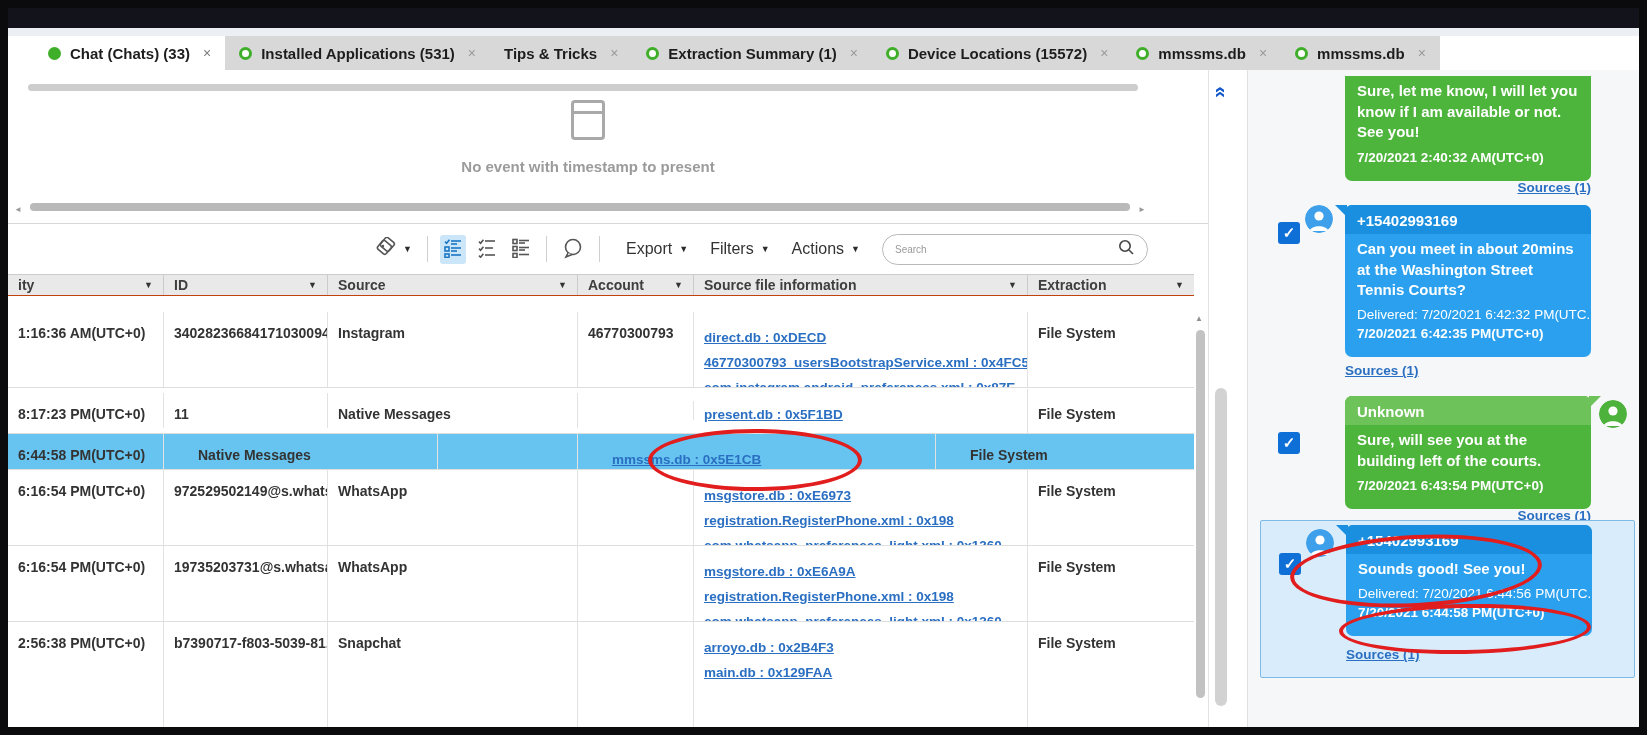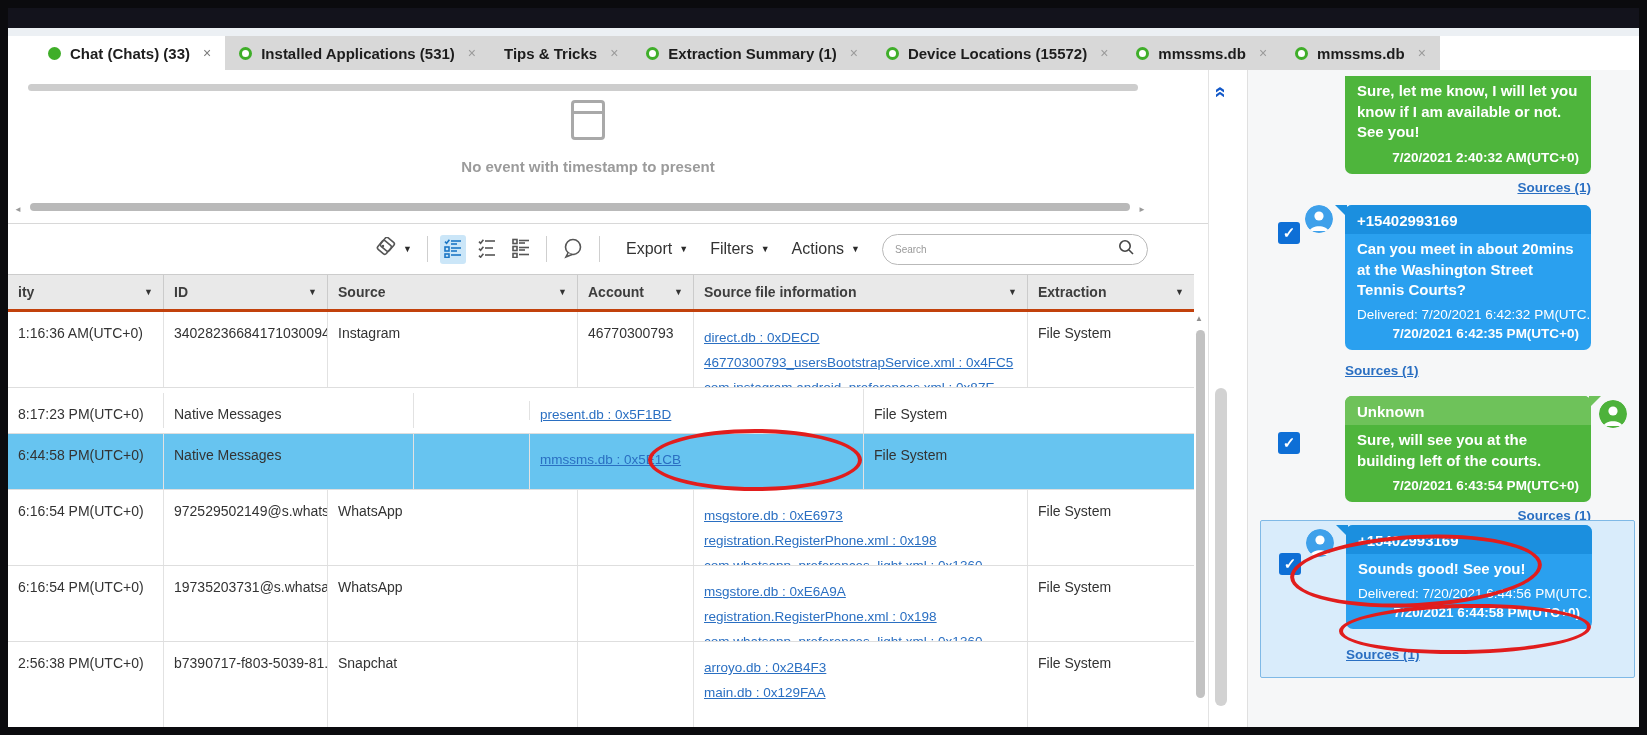--- a/index.html
+++ b/index.html
@@ -46,27 +46,27 @@
   .tb-sep { width:1px; height:26px; background:#cfcfcf; margin:0 4px; }
   .caret { font-size:9px; color:#2b2b2b; }
   .menu-btn { display:flex; align-items:center; gap:7px; background:none; border:none;
               font-family:inherit; font-size:16px; color:#333; cursor:pointer; }
   .search-pill { width:266px; height:31px; border:1px solid #b9b9b9; border-radius:16px; background:#fff;
                  display:flex; align-items:center; padding:0 12px; }
   .search-pill input { flex:1; border:none; outline:none; font-family:inherit; font-size:10px; color:#444; background:transparent; }
   .search-pill input::placeholder { color:#9a9a9a; }
 
   
-  .grid-header { position:absolute; left:0; top:204px; width:1186px; height:38px; background:#e9e9e9;
-                 border-top:1px solid #cccccc; border-bottom:3px solid #c2410c; display:flex; }
+  .grid-header { position:absolute; left:0; top:204px; width:1186px; height:22px; background:#e9e9e9;
+                 border-top:1px solid #cccccc; border-bottom:1px solid #c2410c; display:flex; }
   .gh-cell { display:flex; align-items:center; justify-content:space-between; padding:0 10px;
              font-size:14px; font-weight:700; color:#3e3e3e; border-right:1px solid #cbcbcb; }
   .gh-cell .caret { font-size:9px; color:#333; }
   .grid-body { position:absolute; left:0; top:242px; width:1186px; height:415px; overflow:hidden; background:#fff; }
-  .grid-row { display:flex; border-bottom:1px solid #dedede; background:#fff; }
+  .grid-row { display:flex; border-bottom:1px solid #dedede; background:#fff;font-weight:bold; }
   .grid-row.selected { background:#67c4f0; }
   .gcell { padding:13px 10px 6px; font-size:14px; color:#333; border-right:1px solid #e2e2e2;
            overflow:hidden; white-space:nowrap; }
   .gcell a { color:#2a6fc2; text-decoration:underline; font-size:13.5px; display:block; line-height:25px; }
   .c0{width:156px;} .c1{width:164px;} .c2{width:250px;} .c3{width:116px;} .c4{width:334px;} .c5{width:166px; border-right:none;}
 
   
   .vscroll { position:absolute; left:1186px; top:244px; width:13px; height:413px; }
   .vscroll .arr { position:absolute; top:0; left:1px; font-size:9px; color:#8f8f8f; }
   .vscroll .thumb { position:absolute; left:2px; top:16px; width:9px; height:368px; border-radius:5px; background:#c2c2c2; }
@@ -80,21 +80,21 @@
   .splitter { position:absolute; left:1226px; top:62px; width:14px; height:657px; background:#fff; border-right:1px solid #e0e0e0; }
 
   
   .chat { position:absolute; left:1240px; top:62px; width:391px; height:657px; background:#f6f7f8; }
   .msg-group { position:absolute; left:0; width:391px; }
   .bubble { position:absolute; left:97px; width:246px; border-radius:7px; color:#fff; overflow:visible; }
   .bubble.noTop { border-radius:0 0 7px 7px; }
   .b-head { position:relative; padding:7px 12px 5px; font-size:15px; font-weight:700; border-radius:7px 7px 0 0; }
   .b-body { padding:5px 12px 3px; font-size:15px; font-weight:700; line-height:1.38; }
   .b-del  { padding:3px 12px 0; font-size:13.5px; font-weight:400; white-space:nowrap; overflow:hidden; }
-  .b-ts   { padding:4px 12px 9px; font-size:13.5px; font-weight:700; text-align:right; }
+  .b-ts   { padding:4px 12px 16px; font-size:13.5px; font-weight:700; text-align:left; }
   .blue  .b-head { background:#1b8fdf; } .blue  { background:#2aa0ef; }
   .green .b-head { background:#6ec25a; } .green { background:#4eb53c; }
   .tail { position:absolute; top:0; width:12px; height:12px; }
   .tail.left  { left:-10px; background:#1b8fdf; clip-path:polygon(0 0,100% 0,100% 100%); }
   .tail.right { right:-10px; background:#6ec25a; clip-path:polygon(0 0,100% 0,0 100%); }
   .sources { position:absolute; font-size:13.5px; font-weight:700; color:#2a6fc2; text-decoration:underline; cursor:pointer; }
   .sources.sl { left:97px; } .sources.sr { right:48px; }
   .chk { position:absolute; left:30px; width:22px; height:22px; background:#0e6fd6; border-radius:3px;
          color:#fff; font-size:15px; font-weight:700; text-align:center; line-height:22px; cursor:pointer; }
   .avatar { position:absolute; width:28px; height:28px; border-radius:50%; overflow:hidden; }
@@ -289,28 +289,29 @@
             <div class="gcell c3">46770300793</div>
             <div class="gcell c4">
               <a href="#">direct.db : 0xDECD</a>
               <a href="#">46770300793_usersBootstrapService.xml : 0x4FC5</a>
               <a href="#">com.instagram.android_preferences.xml : 0x87E</a>
             </div>
             <div class="gcell c5">File System</div>
           </div>
           <div class="grid-row" style="height: 46px; align-items: center;">
             <div class="gcell c0">8:17:23 PM(UTC+0)</div>
+            <div class="gcell c1">11</div>
             <div class="gcell c2">Native Messages</div>
             <div class="gcell c3"></div>
             <div class="gcell c4">
               <a href="#">present.db : 0x5F1BD</a>
             </div>
             <div class="gcell c5">File System</div>
           </div>
-          <div class="grid-row selected" style="height: 56px;">
+          <div class="grid-row selected" style="height: 36px; gap: 24px;">
             <div class="gcell c0">6:44:58 PM(UTC+0)</div>
             <div class="gcell c2">Native Messages</div>
             <div class="gcell c3"></div>
             <div class="gcell c4">
               <a href="#">mmssms.db : 0x5E1CB</a>
             </div>
             <div class="gcell c5">File System</div>
           </div>
           <div class="grid-row" style="height: 76px;">
             <div class="gcell c0">6:16:54 PM(UTC+0)</div>

